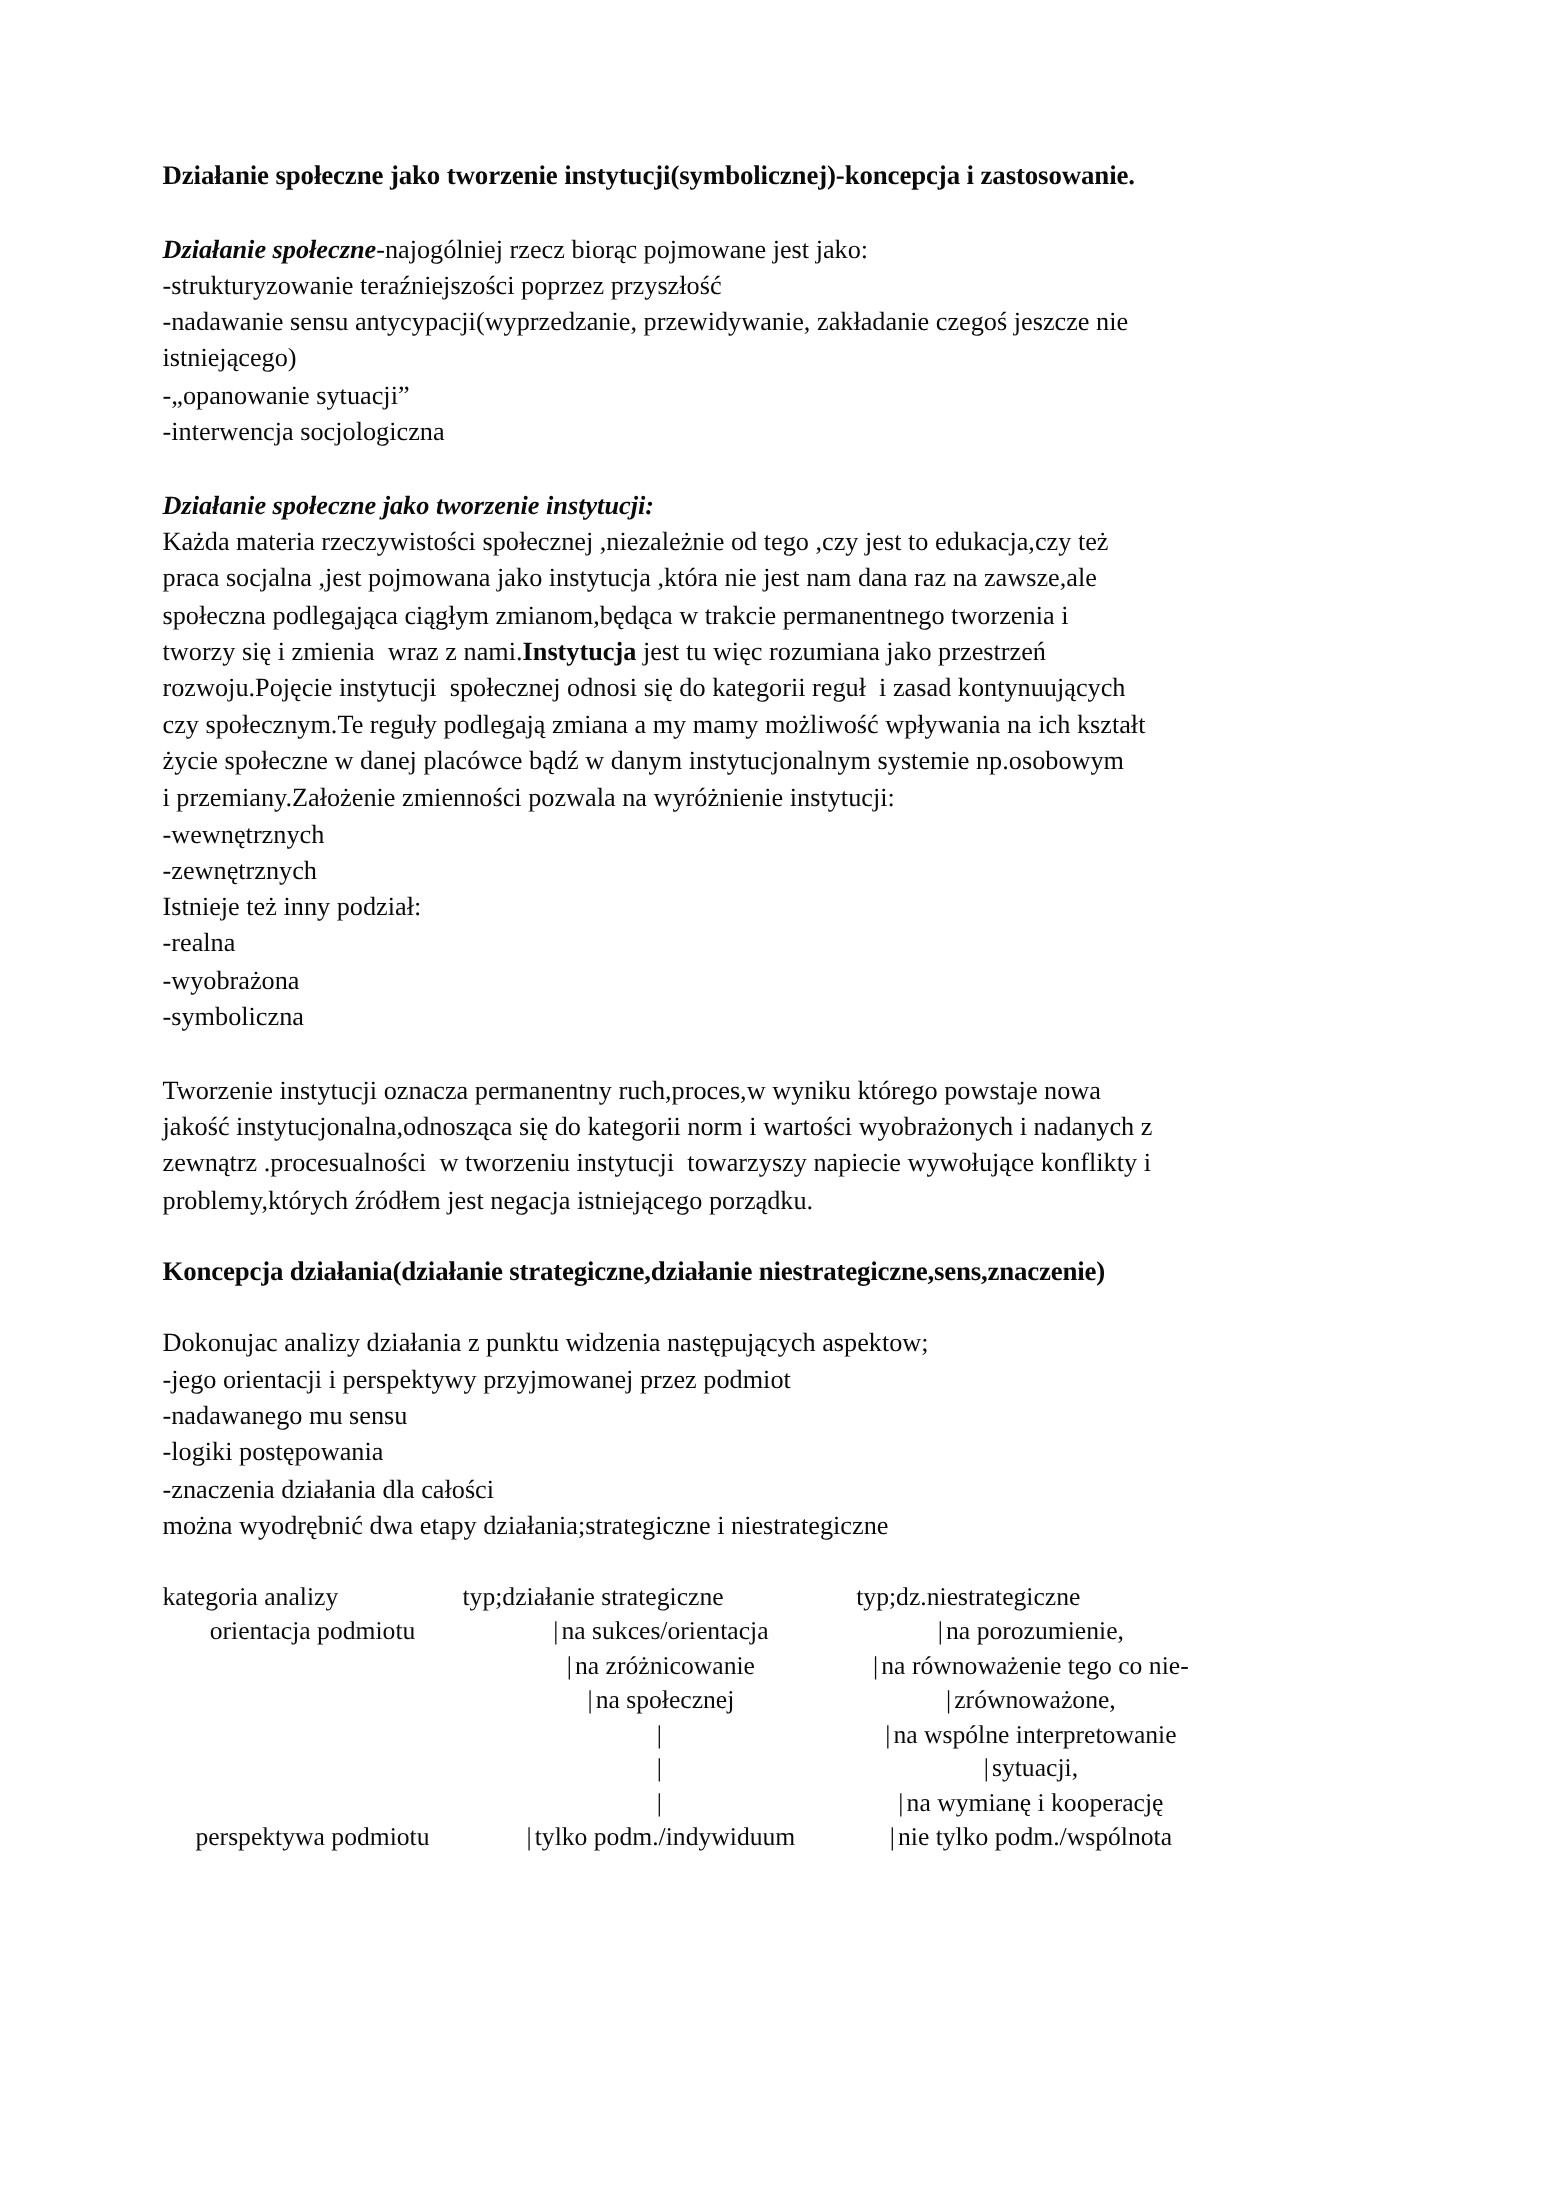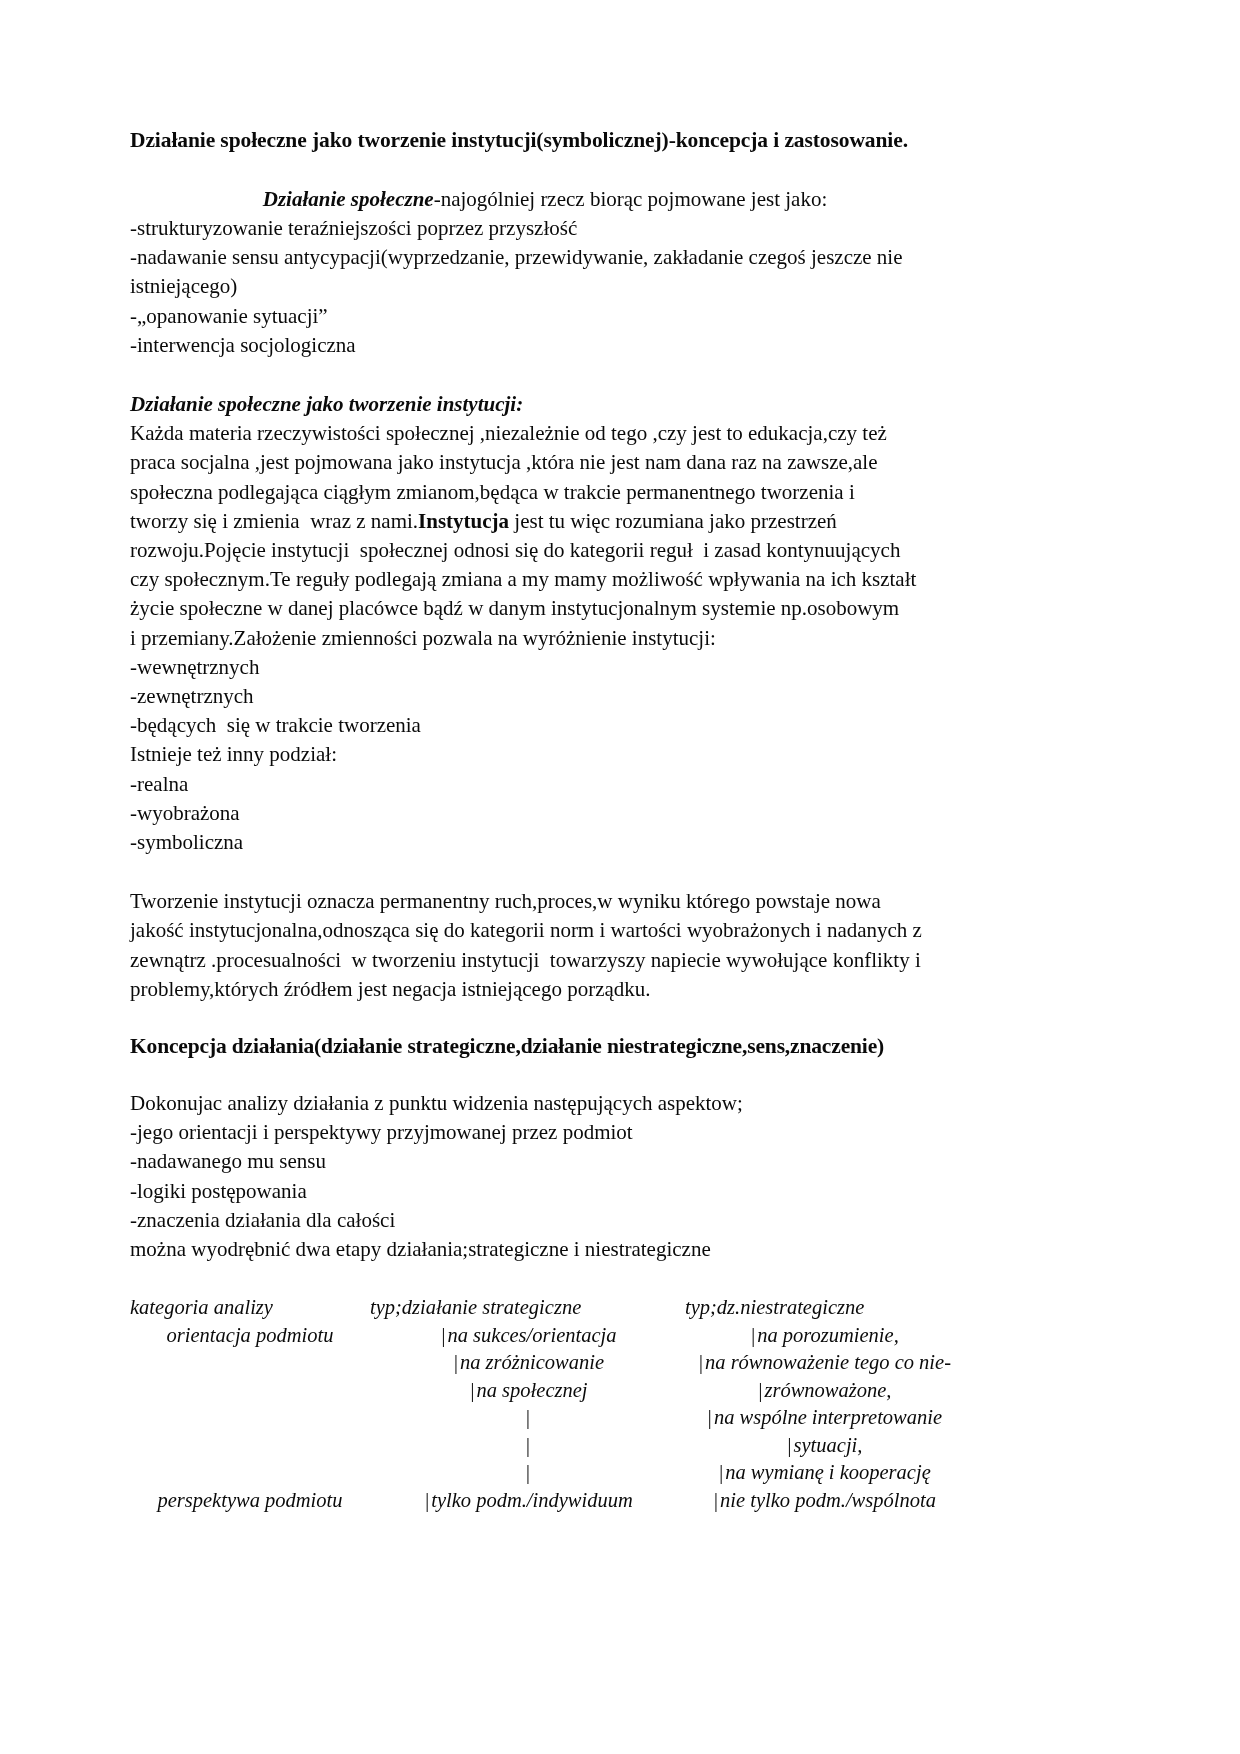--- a/index.html
+++ b/index.html
@@ -33,21 +33,20 @@
     font-weight: bold;
     letter-spacing: -0.1px;
     line-height: 1.2;
     margin: 0 0 31px 0;
     white-space: nowrap;
   }
   .para {
     font-size: 21px;
     line-height: 29.2px;
     margin: 0;
-    text-align: center;
   }
   .lead-em {
     font-weight: bold;
     font-style: italic;
   }
   .inline-b {
     font-weight: bold;
   }
   .sub-head {
     font-size: 21px;
@@ -80,21 +79,20 @@
   .tbl-wrap {
     margin-top: 30px;
     width: 832px;
   }
   table.grid {
     border-collapse: collapse;
     width: 832px;
     font-size: 20.5px;
     line-height: 27.5px;
     table-layout: fixed;
-    font-style: italic;
   }
   table.grid td {
     vertical-align: top;
     padding: 0;
     border: 0;
   }
   .rule-top td {
     border-top: 2.2px solid #101010;
     height: 0;
     padding: 0;
@@ -151,21 +149,20 @@
       <div class="line">Każda materia rzeczywistości społecznej ,niezależnie od tego ,czy jest to edukacja,czy też</div>
       <div class="line">praca socjalna ,jest pojmowana jako instytucja ,która nie jest nam dana raz na zawsze,ale</div>
       <div class="line">społeczna podlegająca ciągłym zmianom,będąca w trakcie permanentnego tworzenia i</div>
       <div class="line"><span>tworzy się i zmienia  wraz z nami.</span><span class="inline-b">Instytucja</span><span> jest tu więc rozumiana jako przestrzeń</span></div>
       <div class="line">rozwoju.Pojęcie instytucji  społecznej odnosi się do kategorii reguł  i zasad kontynuujących</div>
       <div class="line">czy społecznym.Te reguły podlegają zmiana a my mamy możliwość wpływania na ich kształt</div>
       <div class="line">życie społeczne w danej placówce bądź w danym instytucjonalnym systemie np.osobowym</div>
       <div class="line">i przemiany.Założenie zmienności pozwala na wyróżnienie instytucji:</div>
       <div class="line">-wewnętrznych</div>
       <div class="line">-zewnętrznych</div>
-      <div class="line">-będących  się w trakcie tworzenia</div>
       <div class="line">Istnieje też inny podział:</div>
       <div class="line">-realna</div>
       <div class="line">-wyobrażona</div>
       <div class="line">-symboliczna</div>
     </div>
 
     <div class="spacer-lg"></div>
 
     <div class="block">
       <div class="line">Tworzenie instytucji oznacza permanentny ruch,proces,w wyniku którego powstaje nowa</div>

